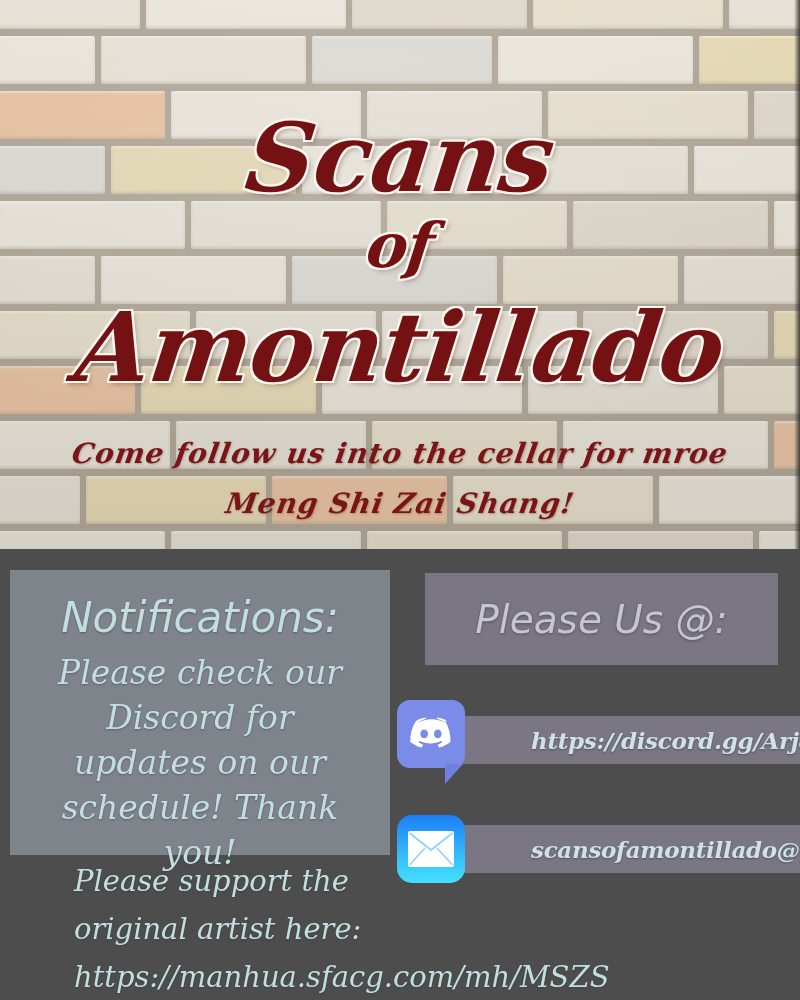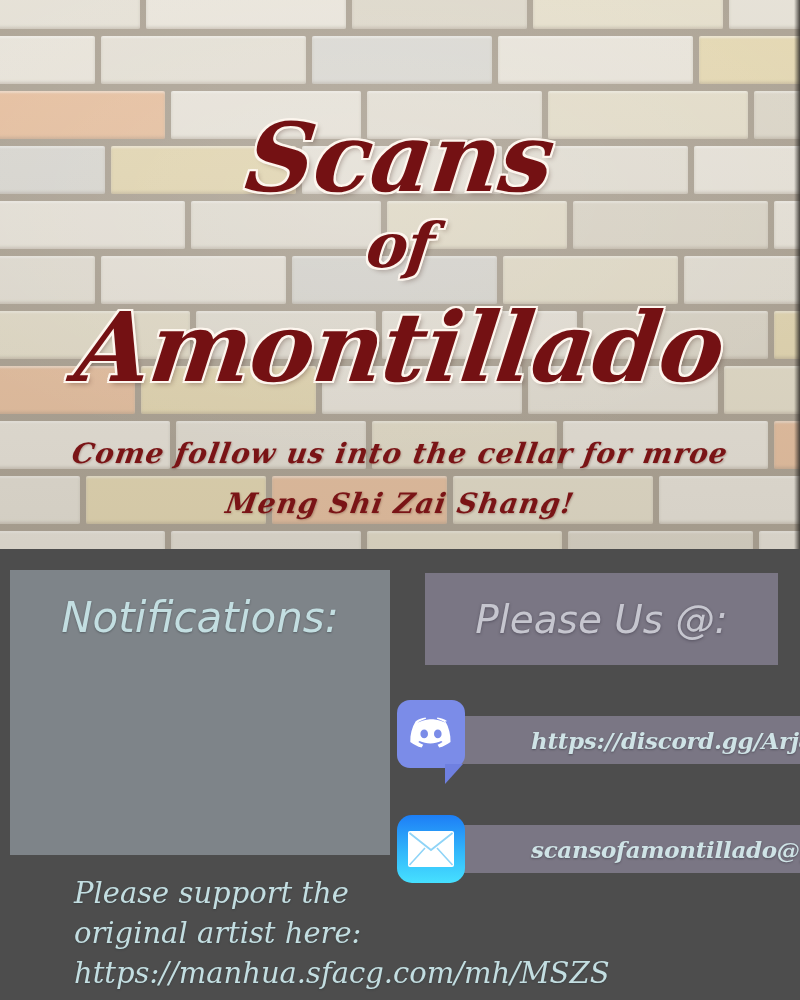--- a/index.html
+++ b/index.html
@@ -118,24 +118,24 @@
     margin:0;padding:10px 26px 0 26px;
     text-align:center;
     font-family:"DejaVu Serif",serif;
     font-style:italic;
     font-size:33px;line-height:45px;
     color:#c3dee1;
     text-shadow:0 1px 2px rgba(40,50,55,.4);
   }
 
   .support{
-    position:absolute;left:74px;top:324px;width:580px;
-    font-family:"DejaVu Serif",serif;
-    font-style:italic;
-    font-size:29px;line-height:40px;
+    position:absolute;left:74px;top:308px;width:580px;
+    font-family:"DejaVu Serif",serif;
+    font-style:italic;
+    font-size:29px;line-height:48px;
     color:#c3dee1;
     text-shadow:0 1px 2px rgba(40,50,55,.4);
     white-space:pre-line;
   }
 
   .contact-panel{
     position:absolute;left:425px;top:24px;width:353px;height:92px;
     background:#7a7684;
   }
   .contact-title{
@@ -291,20 +291,21 @@
     <div class="script t-of">of</div>
     <div class="script t-amon">Amontillado</div>
     <div class="tag tag1">Come follow us into the cellar for mroe</div>
     <div class="tag tag2">Meng Shi Zai Shang!</div>
   </div>
 
   <div class="lower">
 
     <div class="notif-panel">
       <p class="notif-title">Notifications:</p>
+      <p class="notif-body">Please check our Discord for updates on our schedule! Thank you!</p>
     </div>
 
     <div class="support">Please support the
 original artist here:
 https://manhua.sfacg.com/mh/MSZS</div>
 
     <div class="contact-panel">
       <div class="contact-title">Please Us @:</div>
     </div>
 

